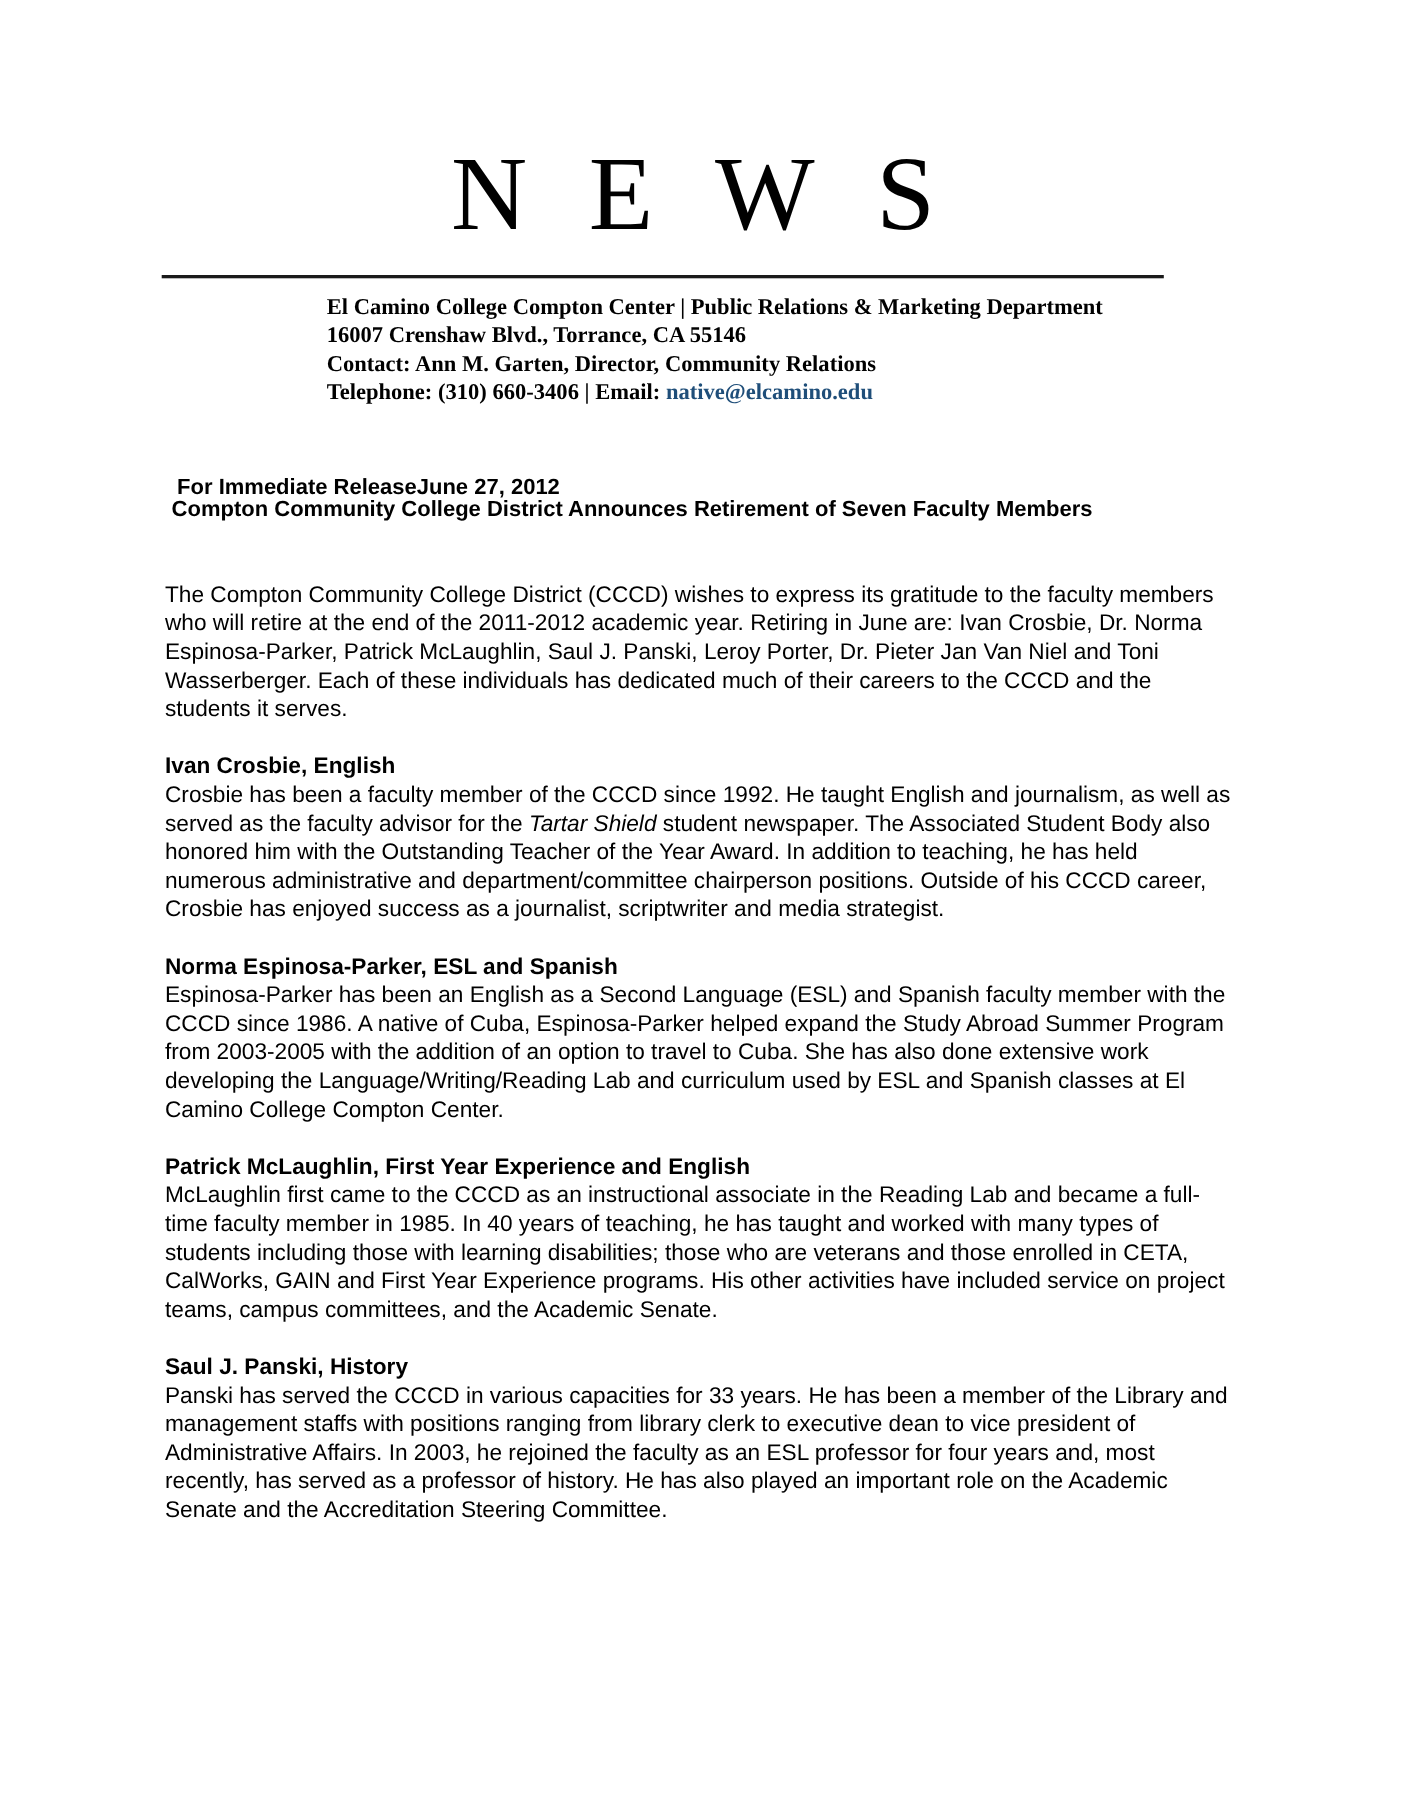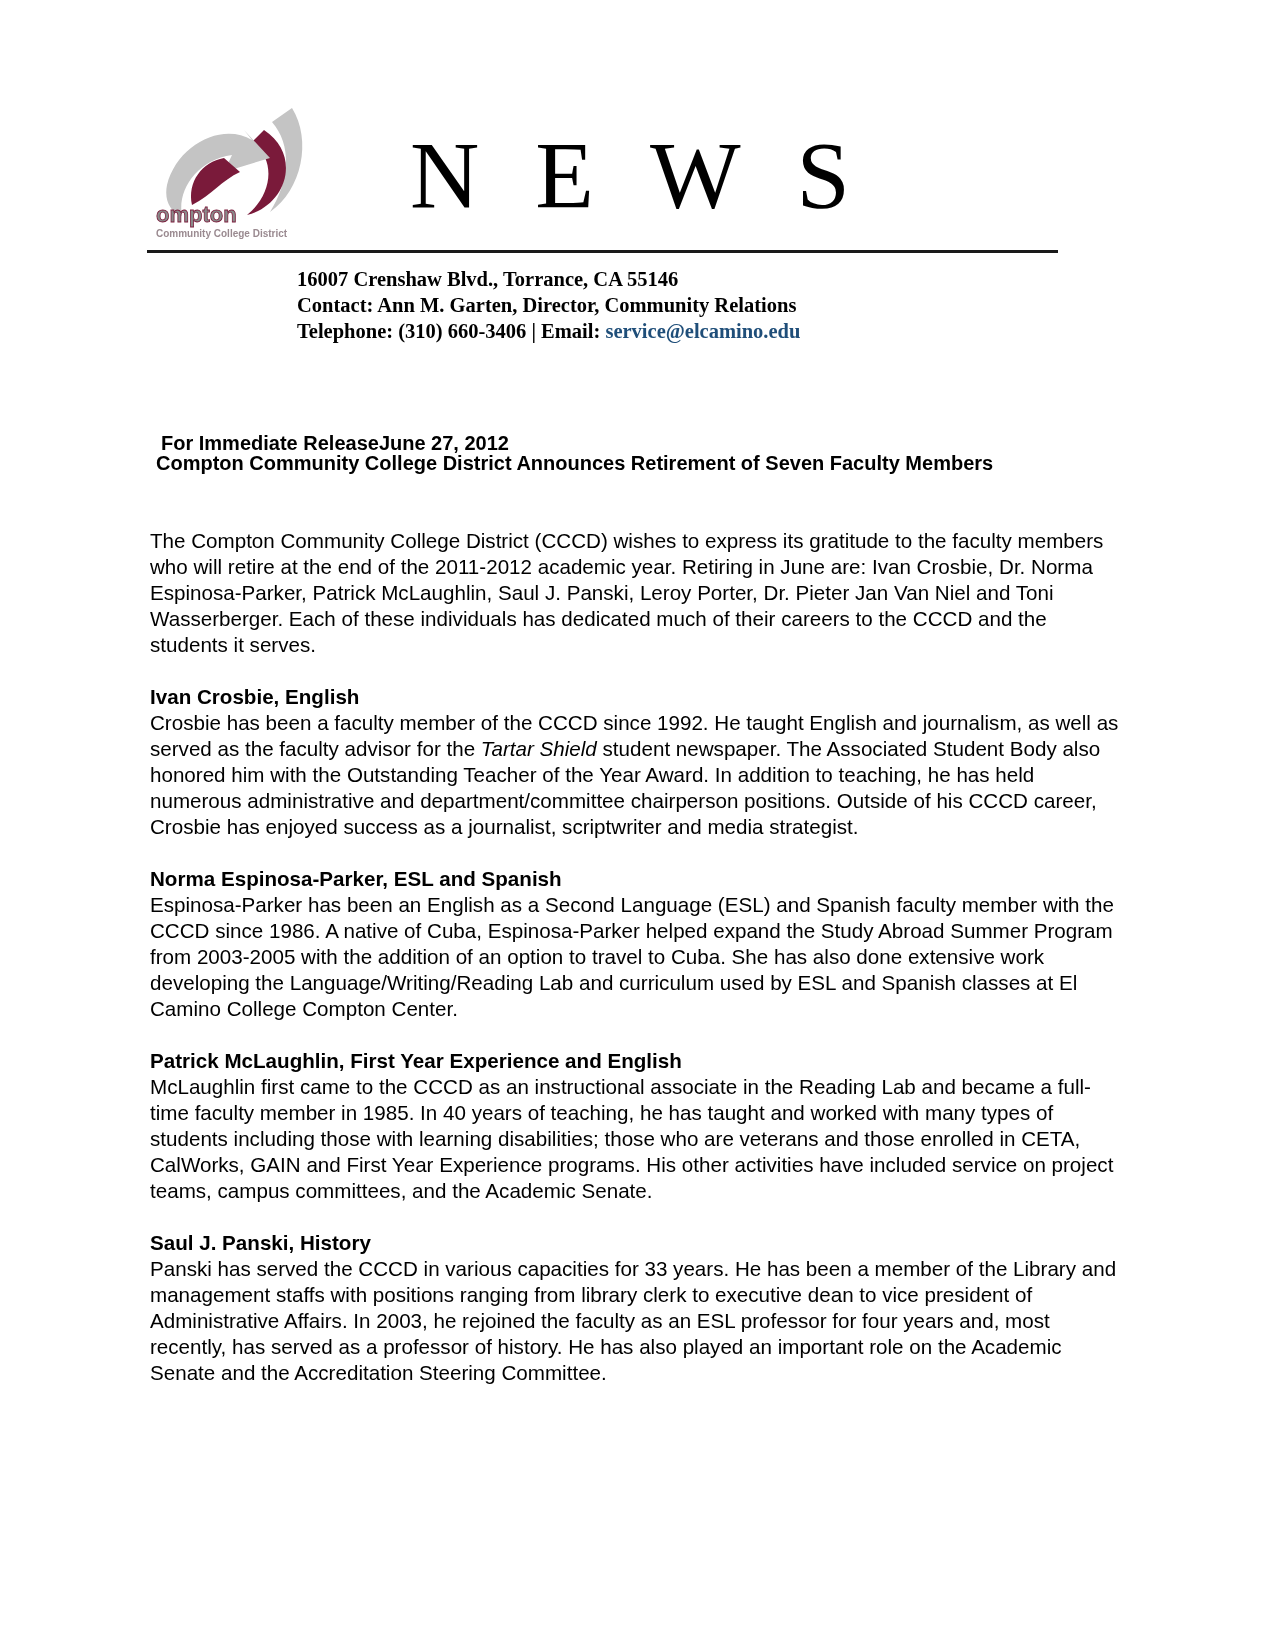--- a/index.html
+++ b/index.html
@@ -21,42 +21,32 @@
   .body { position: absolute; left: 150px; top: 528px; width: 970px; font-size: 20.6px; line-height: 26px; }
   .body p { margin: 0 0 26px 0; }
   .body .bio-heading { font-weight: bold; display: block; }
   .more { position: absolute; left: 0; width: 1275px; top: 1487px; text-align: center; font-size: 20px; }
 </style>
 </head>
 <body>
 
 <div class="page">
 
-  <div class="logo">
-    <svg width="170" height="150" viewBox="0 0 170 150">
-      <path d="M140 8 C160 40 150 90 118 112 C138 80 140 45 120 22 Z" fill="#c4c4c4"></path>
-      <path d="M112 30 C150 55 135 105 95 115 C120 95 125 60 100 42 Z" fill="#7a1a3a"></path>
-      <path d="M100 40 C70 22 25 45 15 85 C12 100 18 112 30 116 C25 90 45 60 80 55 L72 72 L118 58 L92 30 Z" fill="#c4c4c4"></path>
-      <path d="M72 58 C50 62 35 82 40 105 C60 95 70 80 88 72 Z" fill="#7a1a3a"></path>
-      <rect x="4" y="105" width="150" height="20" fill="#ffffff" opacity="0.0"></rect>
-      <text x="4" y="122" font-family="Liberation Sans, DejaVu Sans, sans-serif" font-weight="bold" font-size="22" fill="#8a8a8a" stroke="#7a1a3a" stroke-width="0.8">ompton</text>
-      <text x="4" y="137" font-family="Liberation Sans, DejaVu Sans, sans-serif" font-weight="bold" font-size="10" fill="#9a8a90">Community College District</text>
-    </svg>
-  </div>
 
   <div class="news-title">
     <span>N</span><span>E</span><span>W</span><span>S</span>
   </div>
 
   <div class="header-rule"></div>
 
   <div class="contact">
+    <div>El Camino College Compton Center | Public Relations &amp; Marketing Department</div>
     <div>16007 Crenshaw Blvd., Torrance, CA 55146</div>
     <div>Contact: Ann M. Garten, Director, Community Relations</div>
-    <div><span>Telephone: (310) 660-3406 | Email: </span><a class="email">service@elcamino.edu</a></div>
+    <div><span>Telephone: (310) 660-3406 | Email: </span><a class="email">native@elcamino.edu</a></div>
   </div>
 
   <div class="release-row sans">
     <span>For Immediate Release</span>
     <span>June 27, 2012</span>
   </div>
 
   <div class="headline sans">Compton Community College District Announces Retirement of Seven Faculty Members</div>
 
   <div class="body sans">

